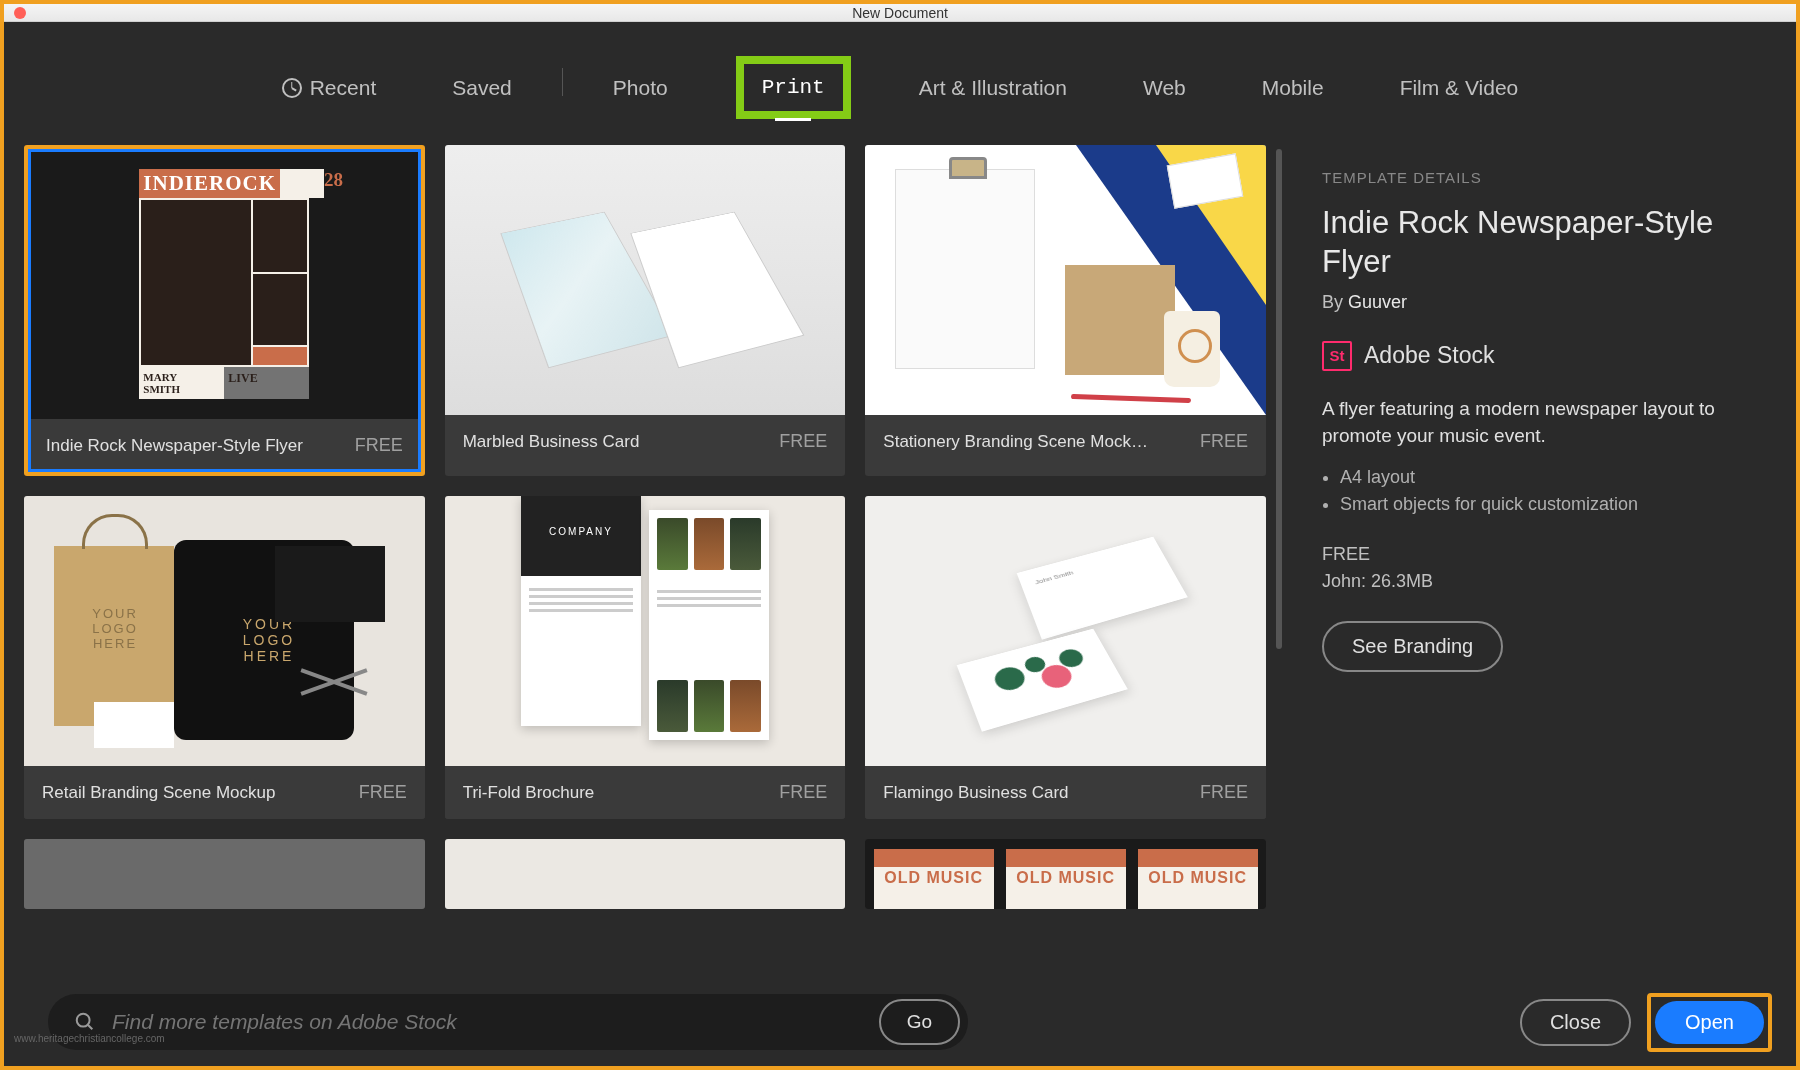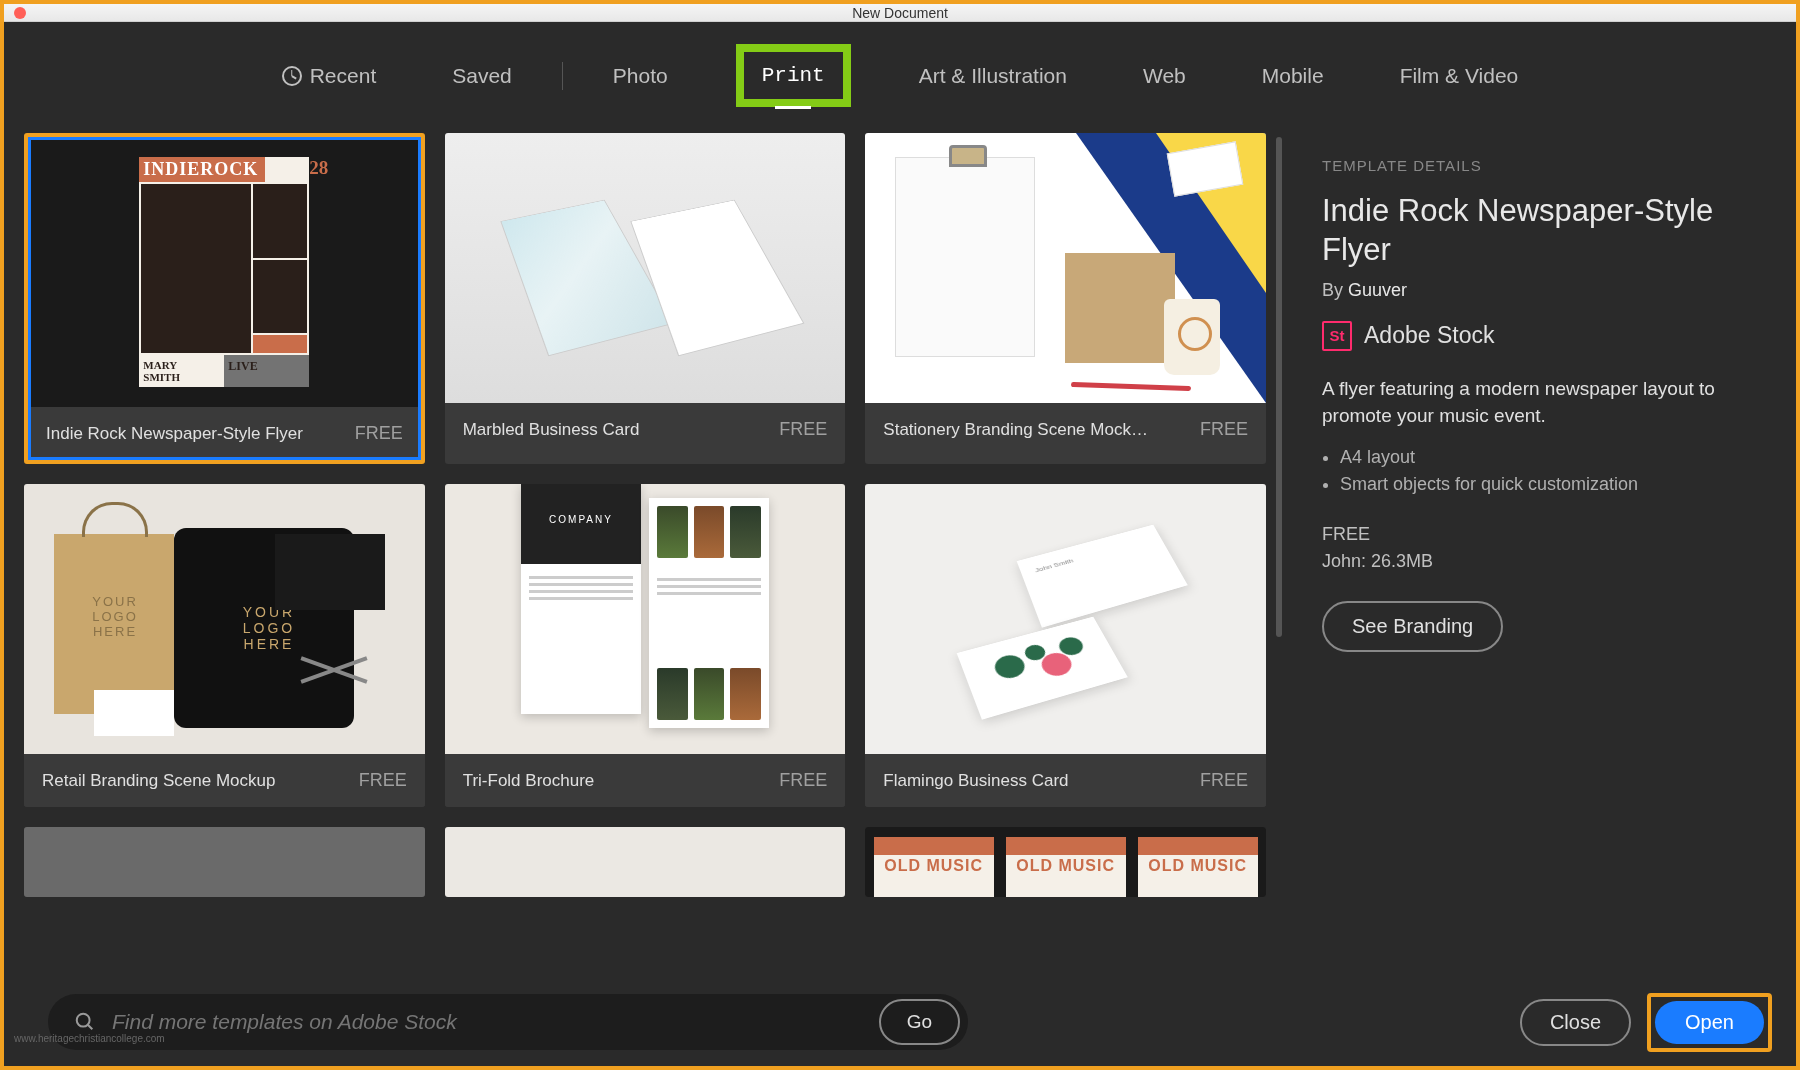--- a/index.html
+++ b/index.html
@@ -41,20 +41,21 @@
     }
     .tab {
       color: #c0c0c0;
       font-size: 21px;
       font-weight: 300;
       cursor: pointer;
       padding: 4px 8px;
       display: flex;
       align-items: center;
       gap: 8px;
+      margin-top: 12px;
     }
     .tab.active {
       color: #fff;
       position: relative;
     }
     .tab.active::after {
       content: '';
       position: absolute;
       bottom: -10px;
       left: 50%;
@@ -164,21 +165,21 @@
     .details-title {
       font-size: 31px;
       font-weight: 300;
       color: #e8e8e8;
       line-height: 1.25;
       margin-bottom: 10px;
     }
     .details-author {
       font-size: 18px;
       color: #c0c0c0;
-      margin-bottom: 20px;
+      margin-bottom: 28px;
     }
     .stock-row {
       display: flex;
       align-items: center;
       gap: 12px;
       margin-bottom: 24px;
     }
     .stock-badge {
       width: 30px;
       height: 30px;
@@ -329,21 +330,21 @@
     }
     .indie-poster {
       width: 170px;
       height: 230px;
       background: #f5f0e8;
       display: flex;
       flex-direction: column;
       font-family: Georgia, serif;
     }
     .indie-header { display:flex; }
-    .indie-title { flex:1; background:#c96d4a; color:#fff; font-weight:700; font-size:18px; padding:2px 4px; letter-spacing:1px; }
+    .indie-title { flex:1; background:#c96d4a; color:#fff; font-weight:700; font-size:21px; padding:2px 4px; letter-spacing:1px; }
     .indie-date { width:34px; background:#f5f0e8; color:#c96d4a; font-weight:700; font-size:19px; text-align:center;padding-left:44px; }
     .indie-body { flex:1; display:flex; gap:2px; padding:2px; }
     .indie-col1 { flex:2; background:#2a1f1a; }
     .indie-col2 { flex:1; display:flex; flex-direction:column; gap:2px; }
     .indie-box { flex:1; background:#2a1f1a; }
     .indie-strip { height:18px; background:#c96d4a; }
     .indie-footer { display:flex; }
     .indie-name { flex:1; background:#f5f0e8; color:#2a1f1a; font-size:11px; font-weight:700; padding:4px; }
     .indie-live { flex:1; background:#737373; color:#2a1f1a; font-size:12px; font-weight:700; text-align:left; padding:4px; }
 

